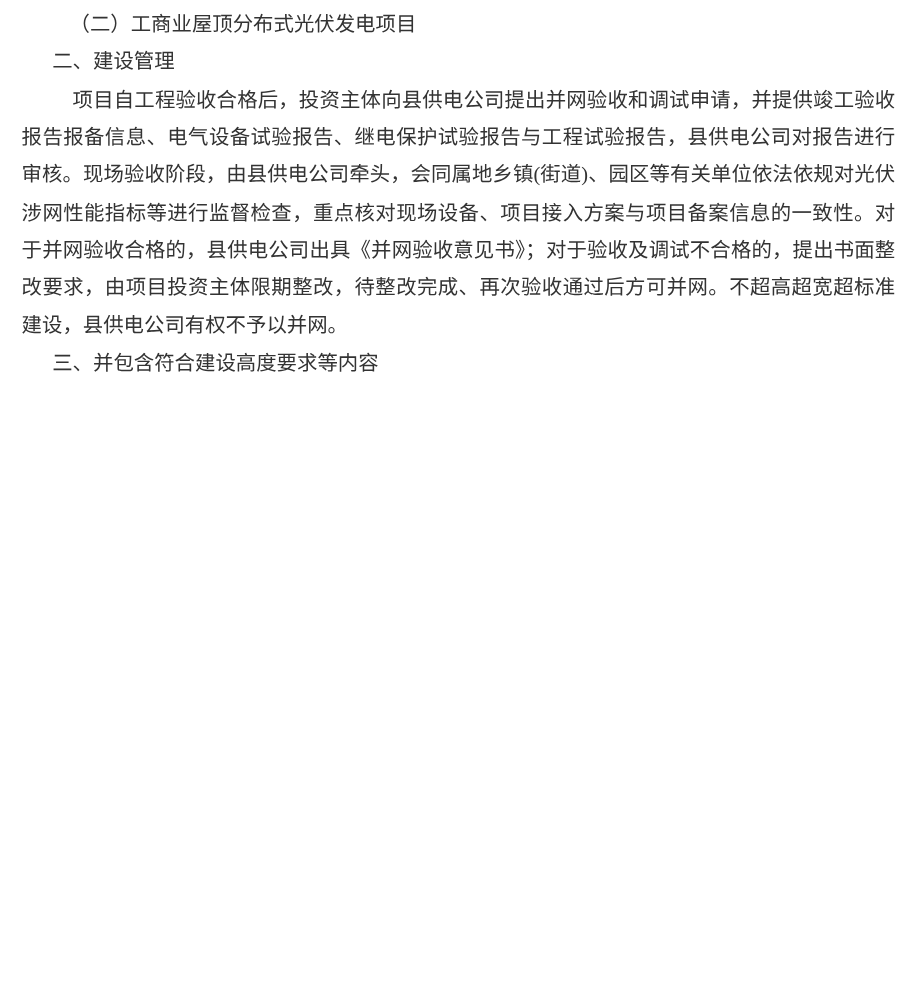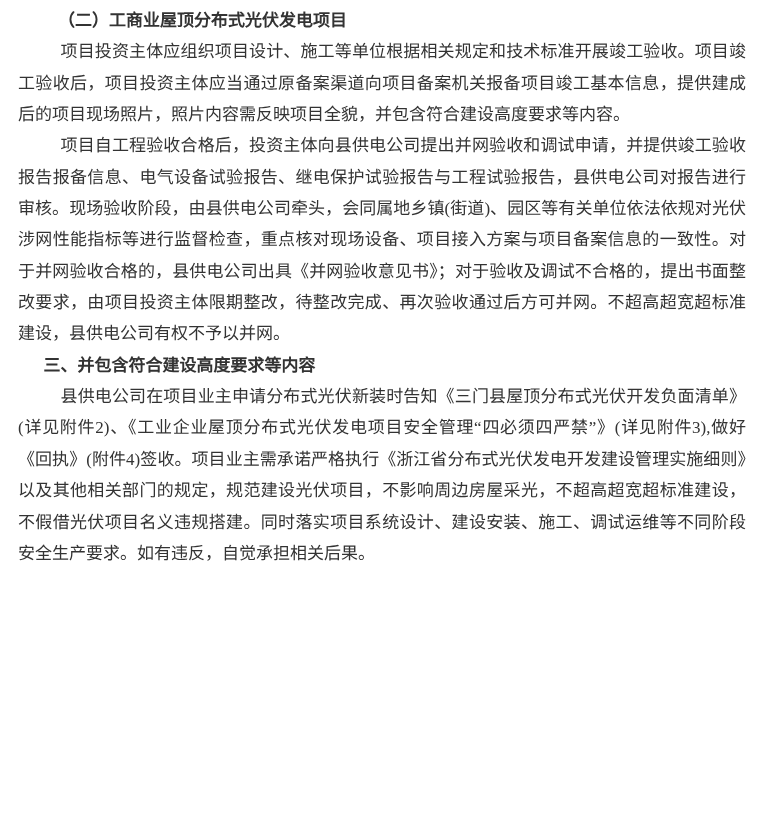--- a/index.html
+++ b/index.html
@@ -25,29 +25,28 @@
     word-break: break-all;
   }
   .doc p {
     margin: 0;
     padding: 0;
   }
   .para {
     text-indent: 2.5em;
   }
   .heading {
-    font-weight: 700;
+    font-weight: 400;
     text-indent: 1.5em;
   }
   .heading.heading-paren {
     text-indent: 2.35em;
   }
 </style>
 </head>
 <body style="background: rgb(255, 255, 255);">
 
 <main class="doc" id="doc-body" style="color: rgb(51, 51, 51);">
     <p class="heading heading-paren">（二）工商业屋顶分布式光伏发电项目</p>
-    <p class="para">项目投资主体应组织项目设计、施工等单位根据相关规定和技术标准开展竣工验收。项目竣工验收后，项目投资主体应当通过原备案渠道向项目备案机关报备项目竣工基本信息，提供建成后的项目现场照片，照片内容需反映项目全貌，并包含符合建设高度要求等内容。</p>
+    <p class="heading">二、建设管理</p>
     <p class="para">项目自工程验收合格后，投资主体向县供电公司提出并网验收和调试申请，并提供竣工验收报告报备信息、电气设备试验报告、继电保护试验报告与工程试验报告，县供电公司对报告进行审核。现场验收阶段，由县供电公司牵头，会同属地乡镇(街道)、园区等有关单位依法依规对光伏涉网性能指标等进行监督检查，重点核对现场设备、项目接入方案与项目备案信息的一致性。对于并网验收合格的，县供电公司出具《并网验收意见书》；对于验收及调试不合格的，提出书面整改要求，由项目投资主体限期整改，待整改完成、再次验收通过后方可并网。不超高超宽超标准建设，县供电公司有权不予以并网。</p>
     <p class="heading">三、并包含符合建设高度要求等内容</p>
-    <p class="para">县供电公司在项目业主申请分布式光伏新装时告知《三门县屋顶分布式光伏开发负面清单》(详见附件2)、《工业企业屋顶分布式光伏发电项目安全管理“四必须四严禁”》(详见附件3),做好《回执》(附件4)签收。项目业主需承诺严格执行《浙江省分布式光伏发电开发建设管理实施细则》以及其他相关部门的规定，规范建设光伏项目，不影响周边房屋采光，不超高超宽超标准建设，不假借光伏项目名义违规搭建。同时落实项目系统设计、建设安装、施工、调试运维等不同阶段安全生产要求。如有违反，自觉承担相关后果。</p>
   </main>
 
 </body></html>

